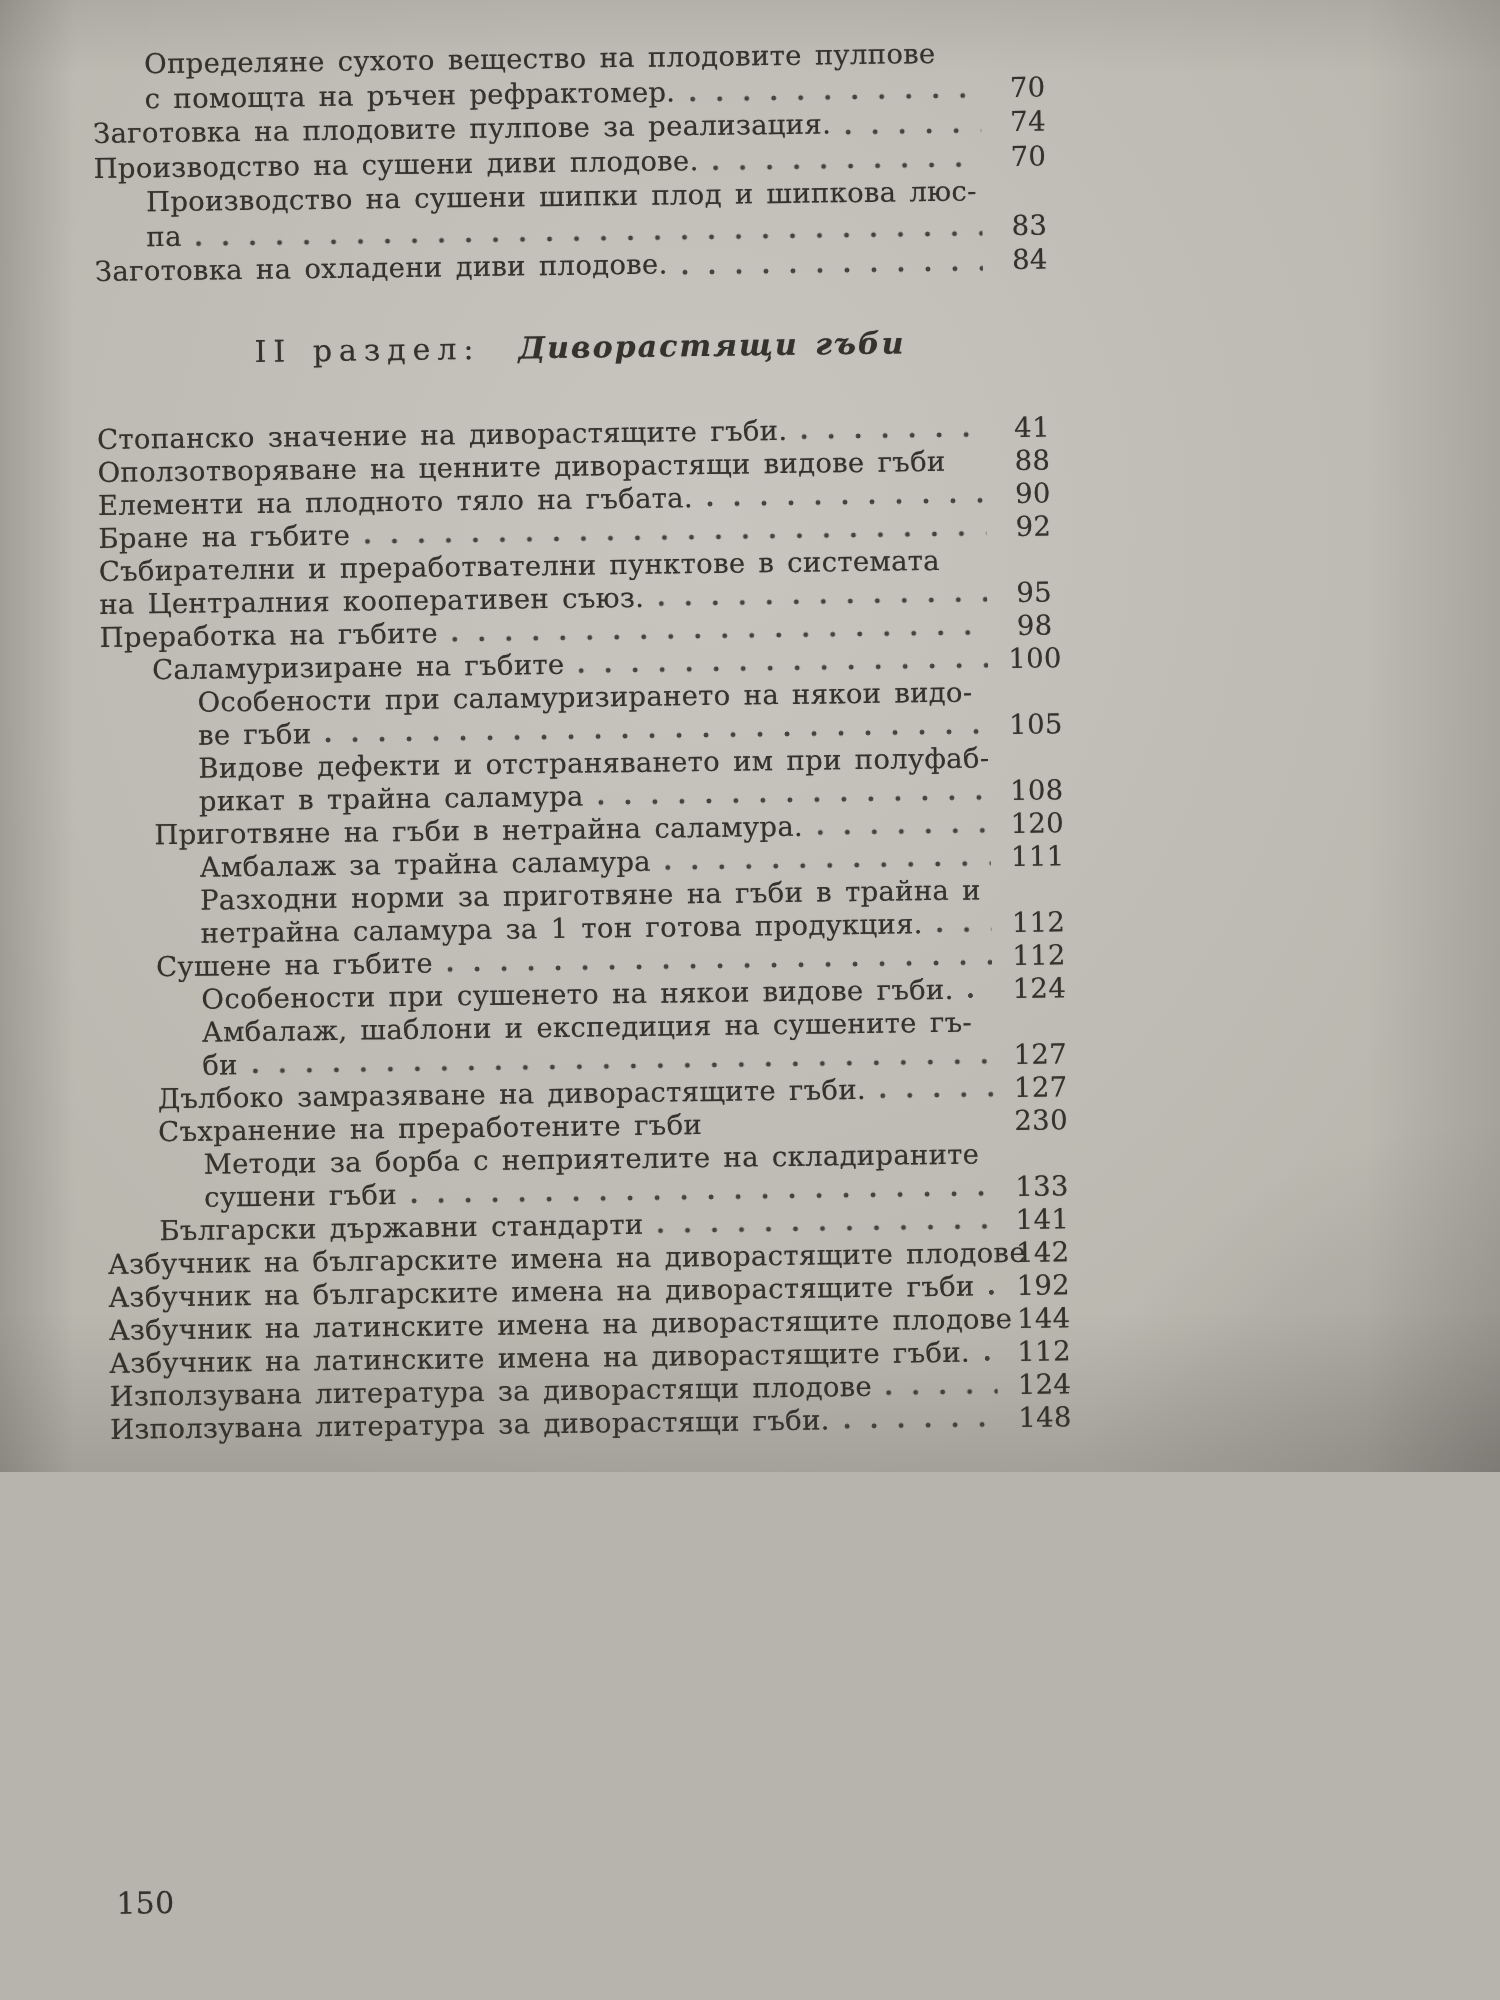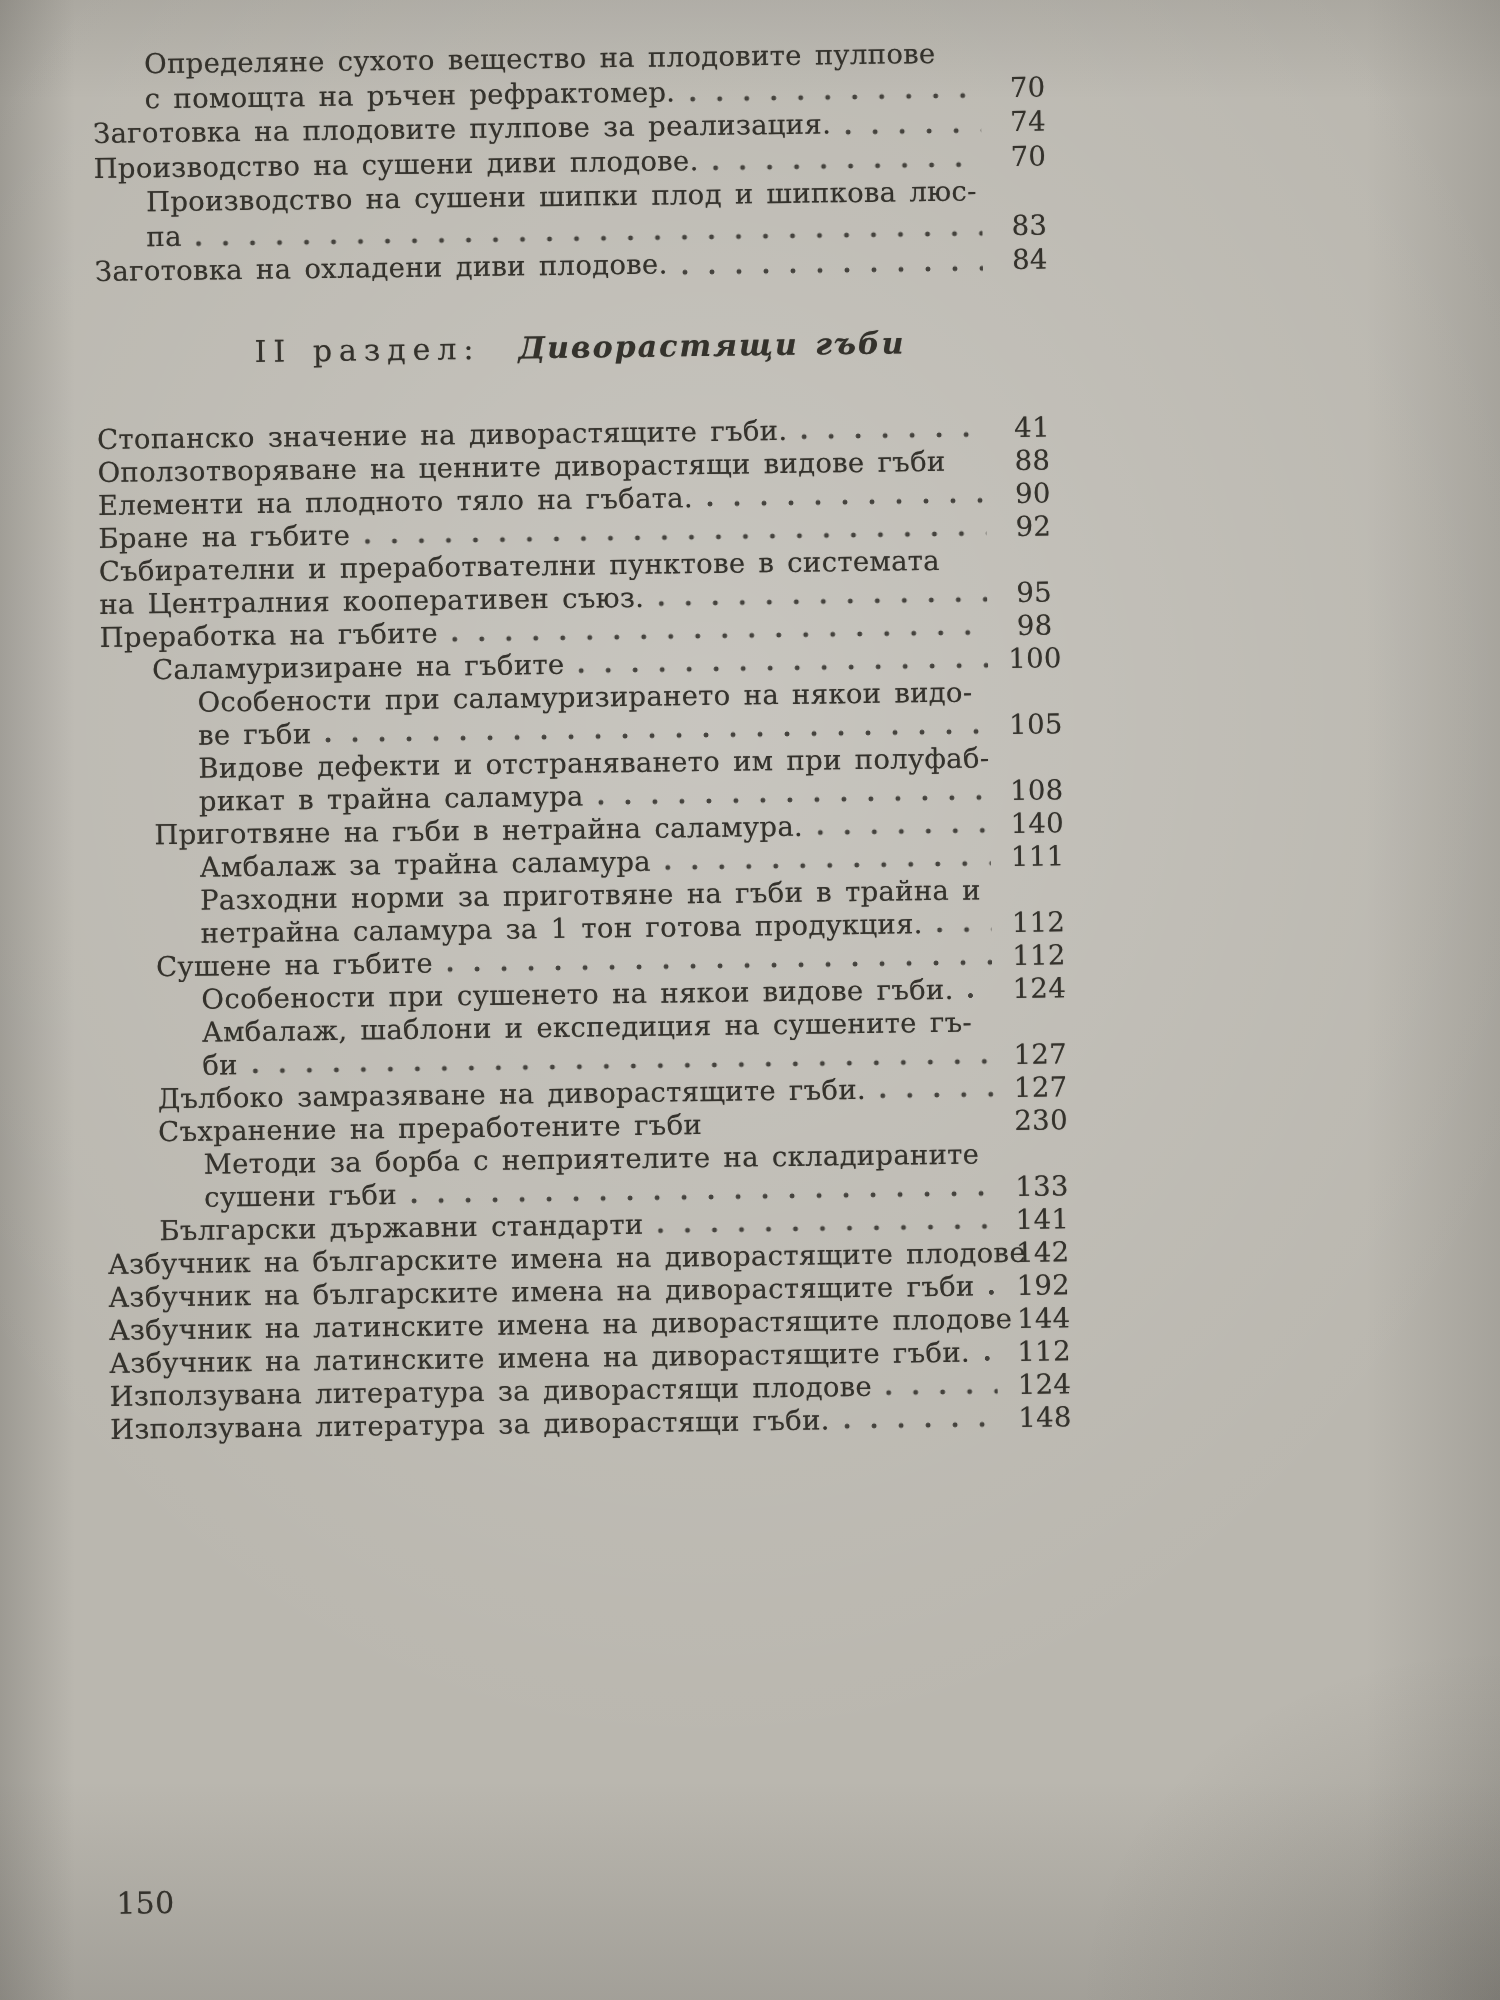--- a/index.html
+++ b/index.html
@@ -1,21 +1,21 @@
 <!DOCTYPE html>
 <html><head>
 <meta charset="utf-8">
 <style>
   html, body { margin: 0; padding: 0; }
   body {
     width: 1500px; height: 2000px; overflow: hidden;
     background: #b7b4ad;
   }
   .paper {
-    position: relative; width: 1500px; height: 2000px;
+    position: relative; width: 1500px; height: 1472px;
     background:
       radial-gradient(ellipse 1250px 1450px at 47% 36%, rgba(255,255,255,0.20), rgba(255,255,255,0) 72%),
       radial-gradient(ellipse 600px 500px at 100% 100%, rgba(35,33,29,0.18), rgba(35,33,29,0) 70%),
       linear-gradient(to right, rgba(40,38,34,0.20), rgba(40,38,34,0) 5%),
       linear-gradient(to left, rgba(40,38,34,0.14), rgba(40,38,34,0) 9%),
       linear-gradient(to bottom, rgba(40,38,34,0.10), rgba(40,38,34,0) 5%),
       linear-gradient(to top, rgba(40,38,34,0.16), rgba(40,38,34,0) 11%),
       #bab7af;
   }
   .content {
@@ -166,21 +166,21 @@
           <span class="pg"></span>
         </div>
         <div class="row ind-2">
           <span class="txt">рикат в трайна саламура</span>
           <span class="dots"></span>
           <span class="pg">108</span>
         </div>
         <div class="row ind-1">
           <span class="txt">Приготвяне на гъби в нетрайна саламура.</span>
           <span class="dots"></span>
-          <span class="pg">140</span>
+          <span class="pg">120</span>
         </div>
         <div class="row ind-2">
           <span class="txt">Амбалаж за трайна саламура</span>
           <span class="dots"></span>
           <span class="pg">111</span>
         </div>
         <div class="row ind-2">
           <span class="txt">Разходни норми за приготвяне на гъби в трайна и</span>
           <span class="dots nodots"></span>
           <span class="pg"></span>

